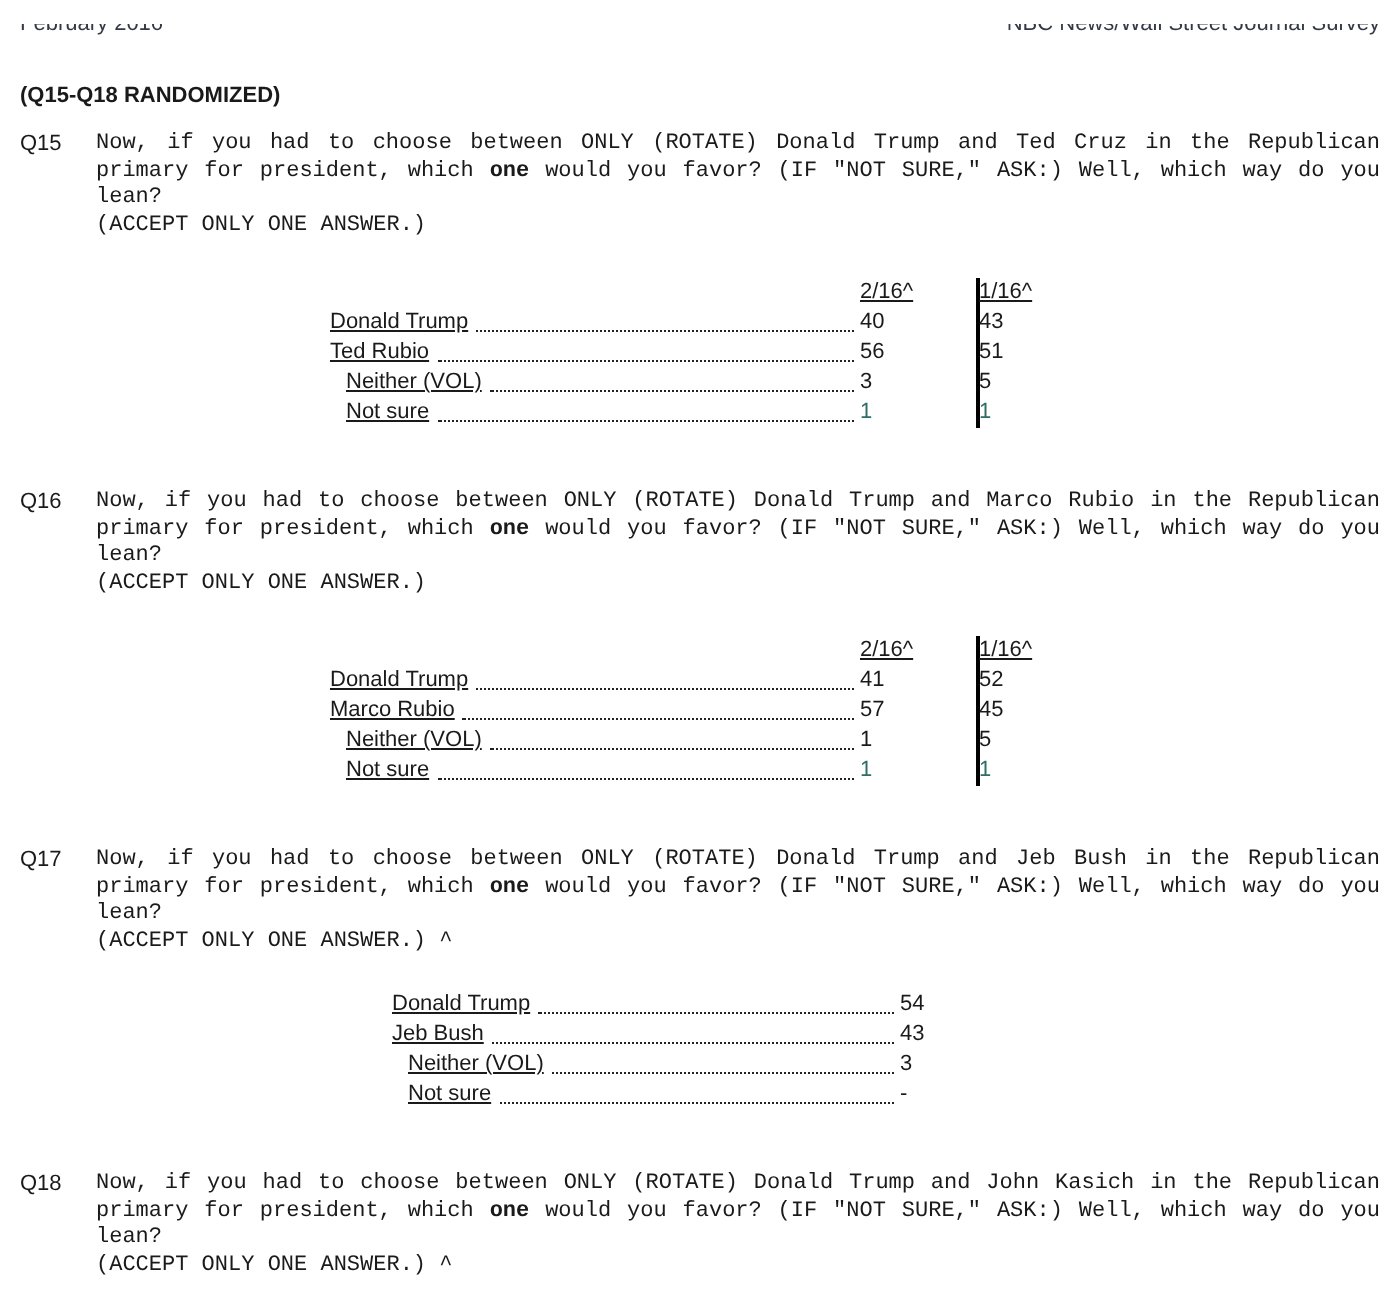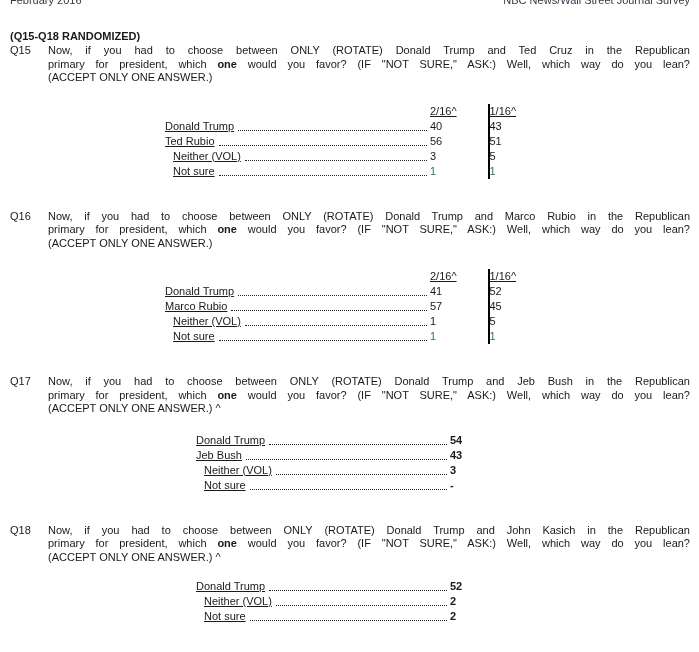--- a/index.html
+++ b/index.html
@@ -4,47 +4,47 @@
 <style>
   html,body{margin:0;padding:0;background:#ffffff;}
   .page{
     position:relative;
     width:699px;height:652px;
     background:#ffffff;
     color:#1a1a1a;
     font-family:"Liberation Sans", sans-serif;
     font-size:11px;
     box-sizing:border-box;
-    padding:0 9px 0 10px;
+    padding:12px 9px 0 10px;
     overflow:hidden;
   }
   
   .page-top{height:9px;overflow:hidden;position:relative;}
   .page-top-line{
     position:absolute;top:-6px;left:0;right:0;
     display:flex;justify-content:space-between;
     color:#323a46;line-height:13px;
   }
   .section-note{margin-top:21px;font-weight:bold;line-height:13px;}
   .q-block{display:flex;margin-top:31px;}
-  .q-block.first{margin-top:1px;}
+  .q-block.first{margin-top:11px;}
   .q-id{width:38px;flex:none;line-height:13.5px;}
-  .q-text{width:642px;line-height:13.5px;}
+  .q-text{width:642px;line-height:13.5px;font-family:Liberation Mono, monospace;}
   .q-line.just{text-align:justify;text-align-last:justify;}
   .tbl{margin-left:155px;margin-top:19px;}
   .tbl.one-col{margin-left:186px;margin-top:17px;}
   .tbl.q18{margin-top:15px;}
   .t-row{display:flex;height:15px;line-height:15px;align-items:stretch;}
   .t-label-cell{width:265px;display:flex;box-sizing:border-box;text-decoration:underline;}
   .one-col .t-label-cell{width:254px;}
   .t-label-cell.ind{padding-left:8px;justify-content:flex-end;}
   .t-label{white-space:nowrap;}
   .leader{flex:1;border-bottom:1px dotted #222222;margin:0 3px 3px 4px;}
   .t-v1{width:30px;text-align:left;flex:none;}
-  .one-col .t-v1{width:64px;font-weight:bold;}
+  .one-col .t-v1{width:64px;}
   .t-spacer{width:28px;flex:none;}
   .t-vline{width:1.5px;background:#000000;flex:none;}
   .t-v2{width:40px;text-align:left;flex:none;}
   .t-head .u{text-decoration:underline;}
   b{font-weight:bold;}
 </style>
 </head>
 <body>
 
 <div class="page">

